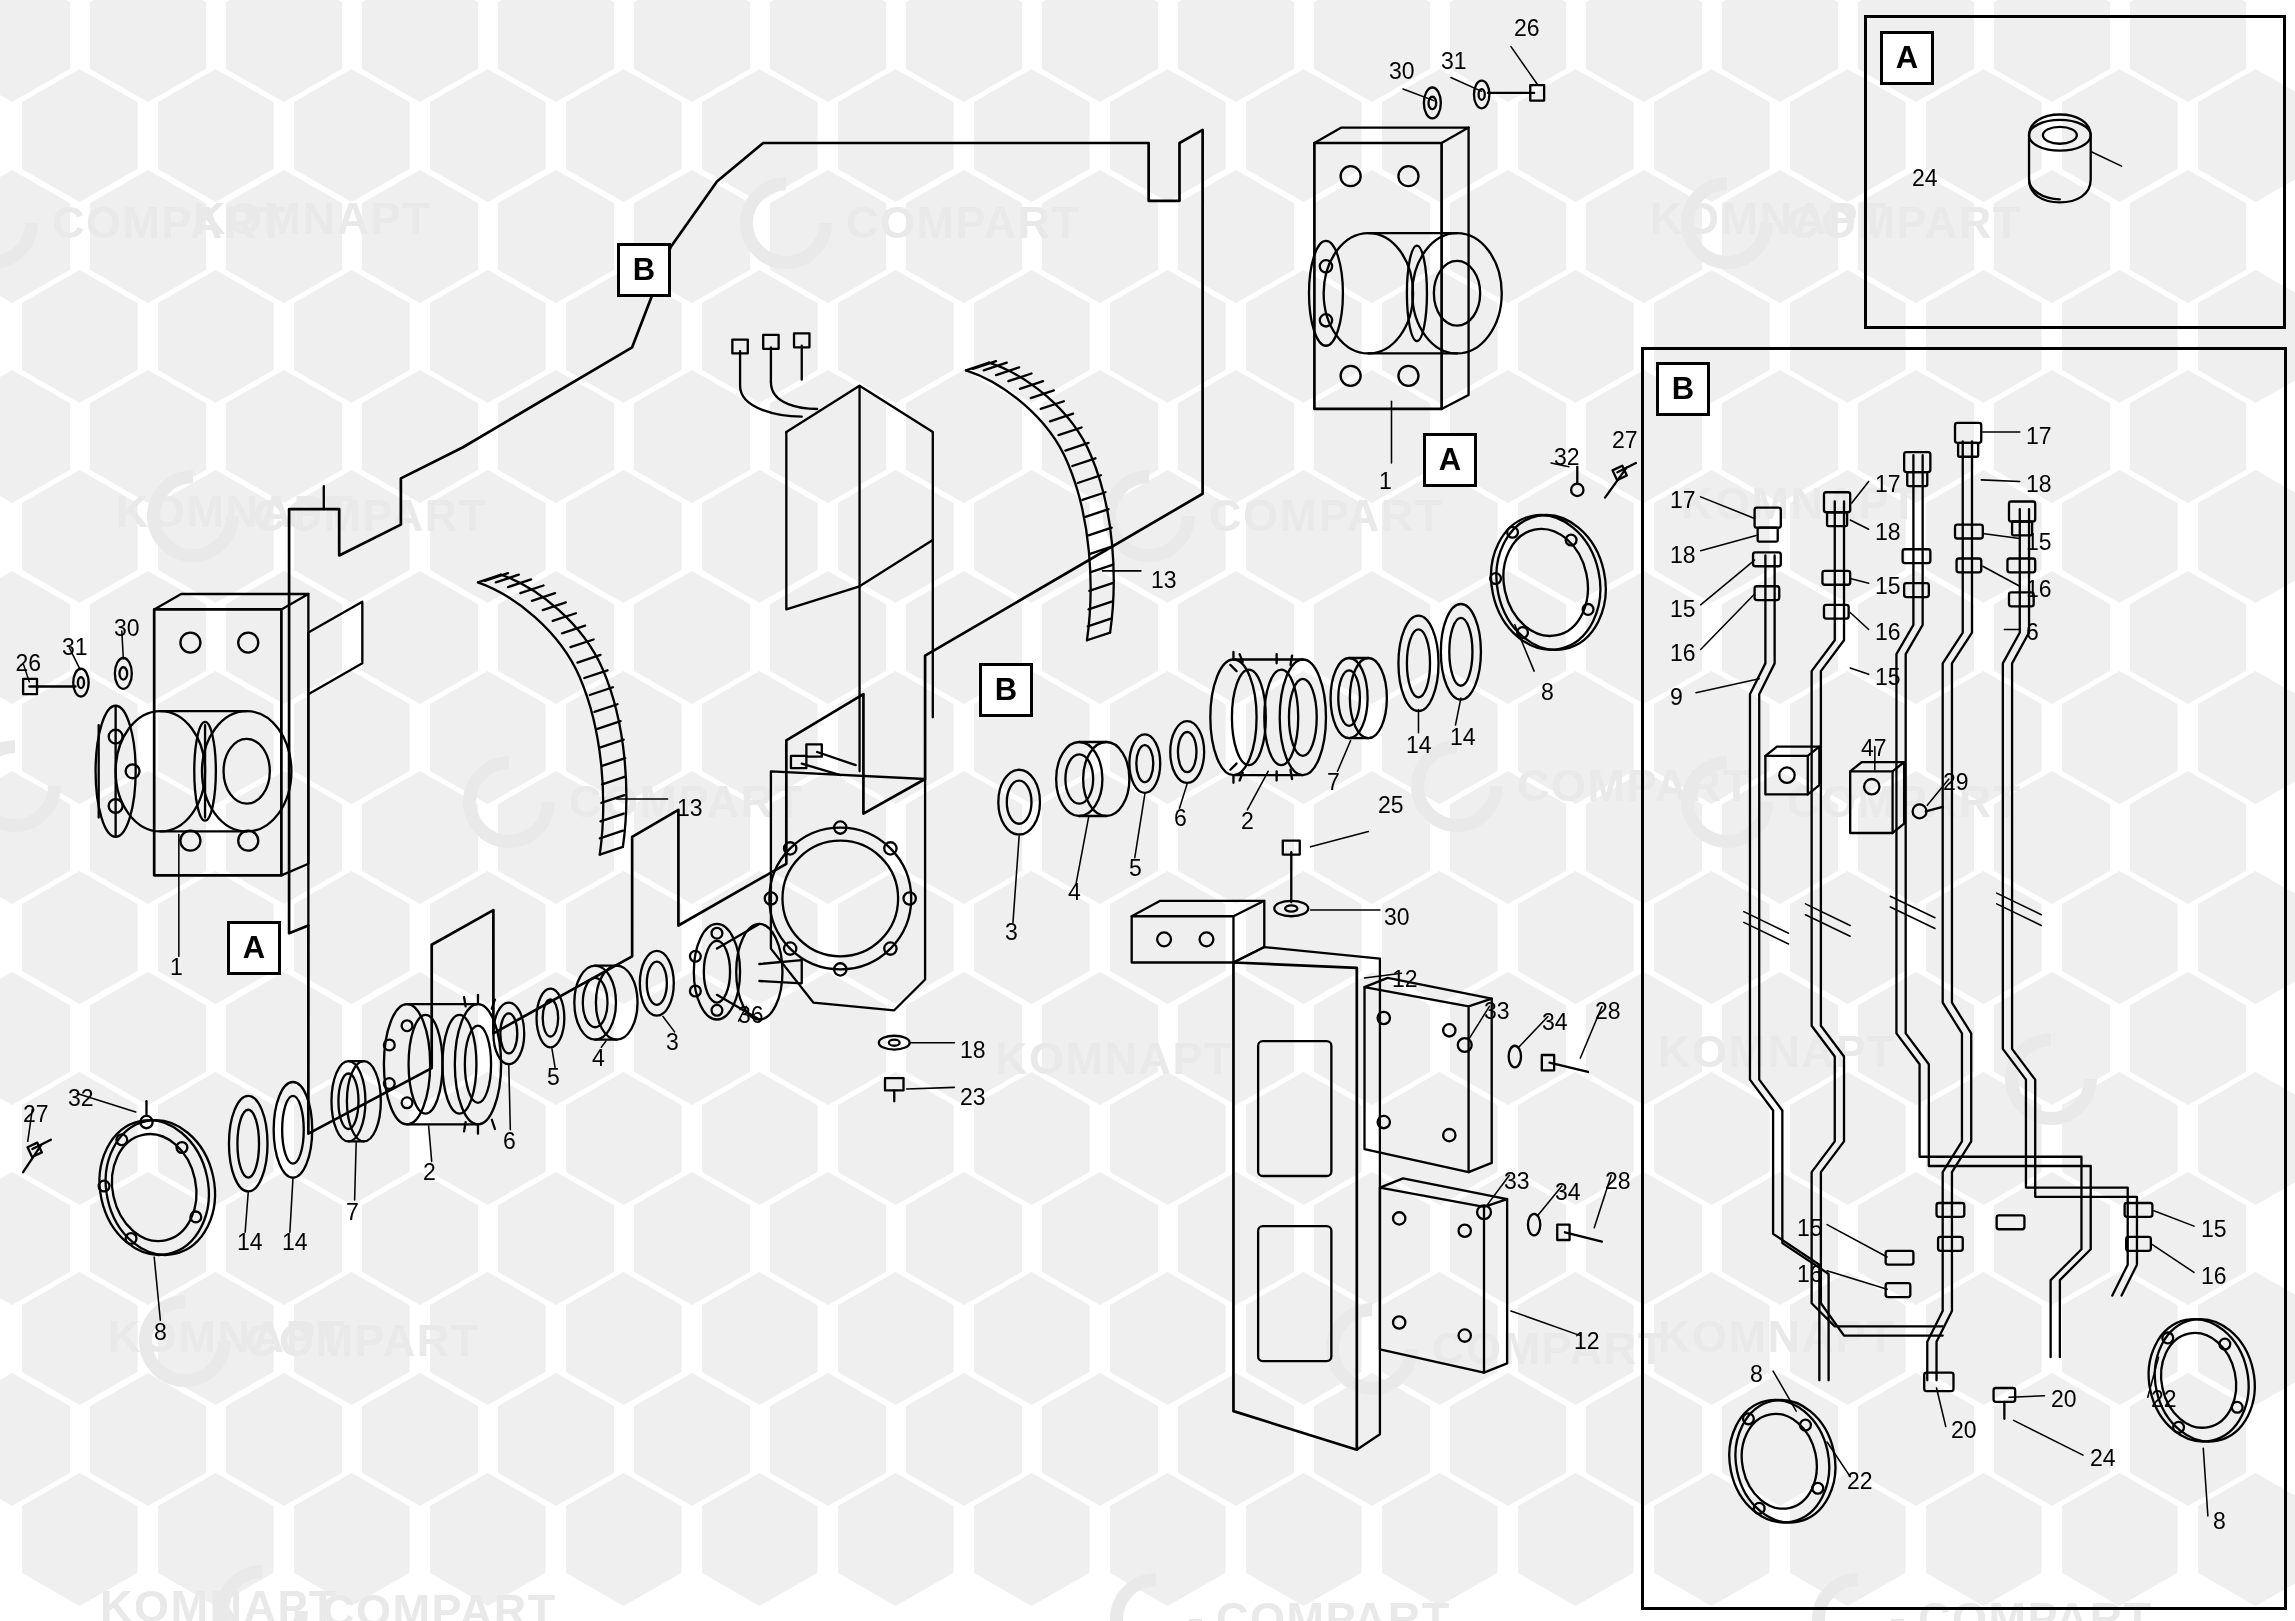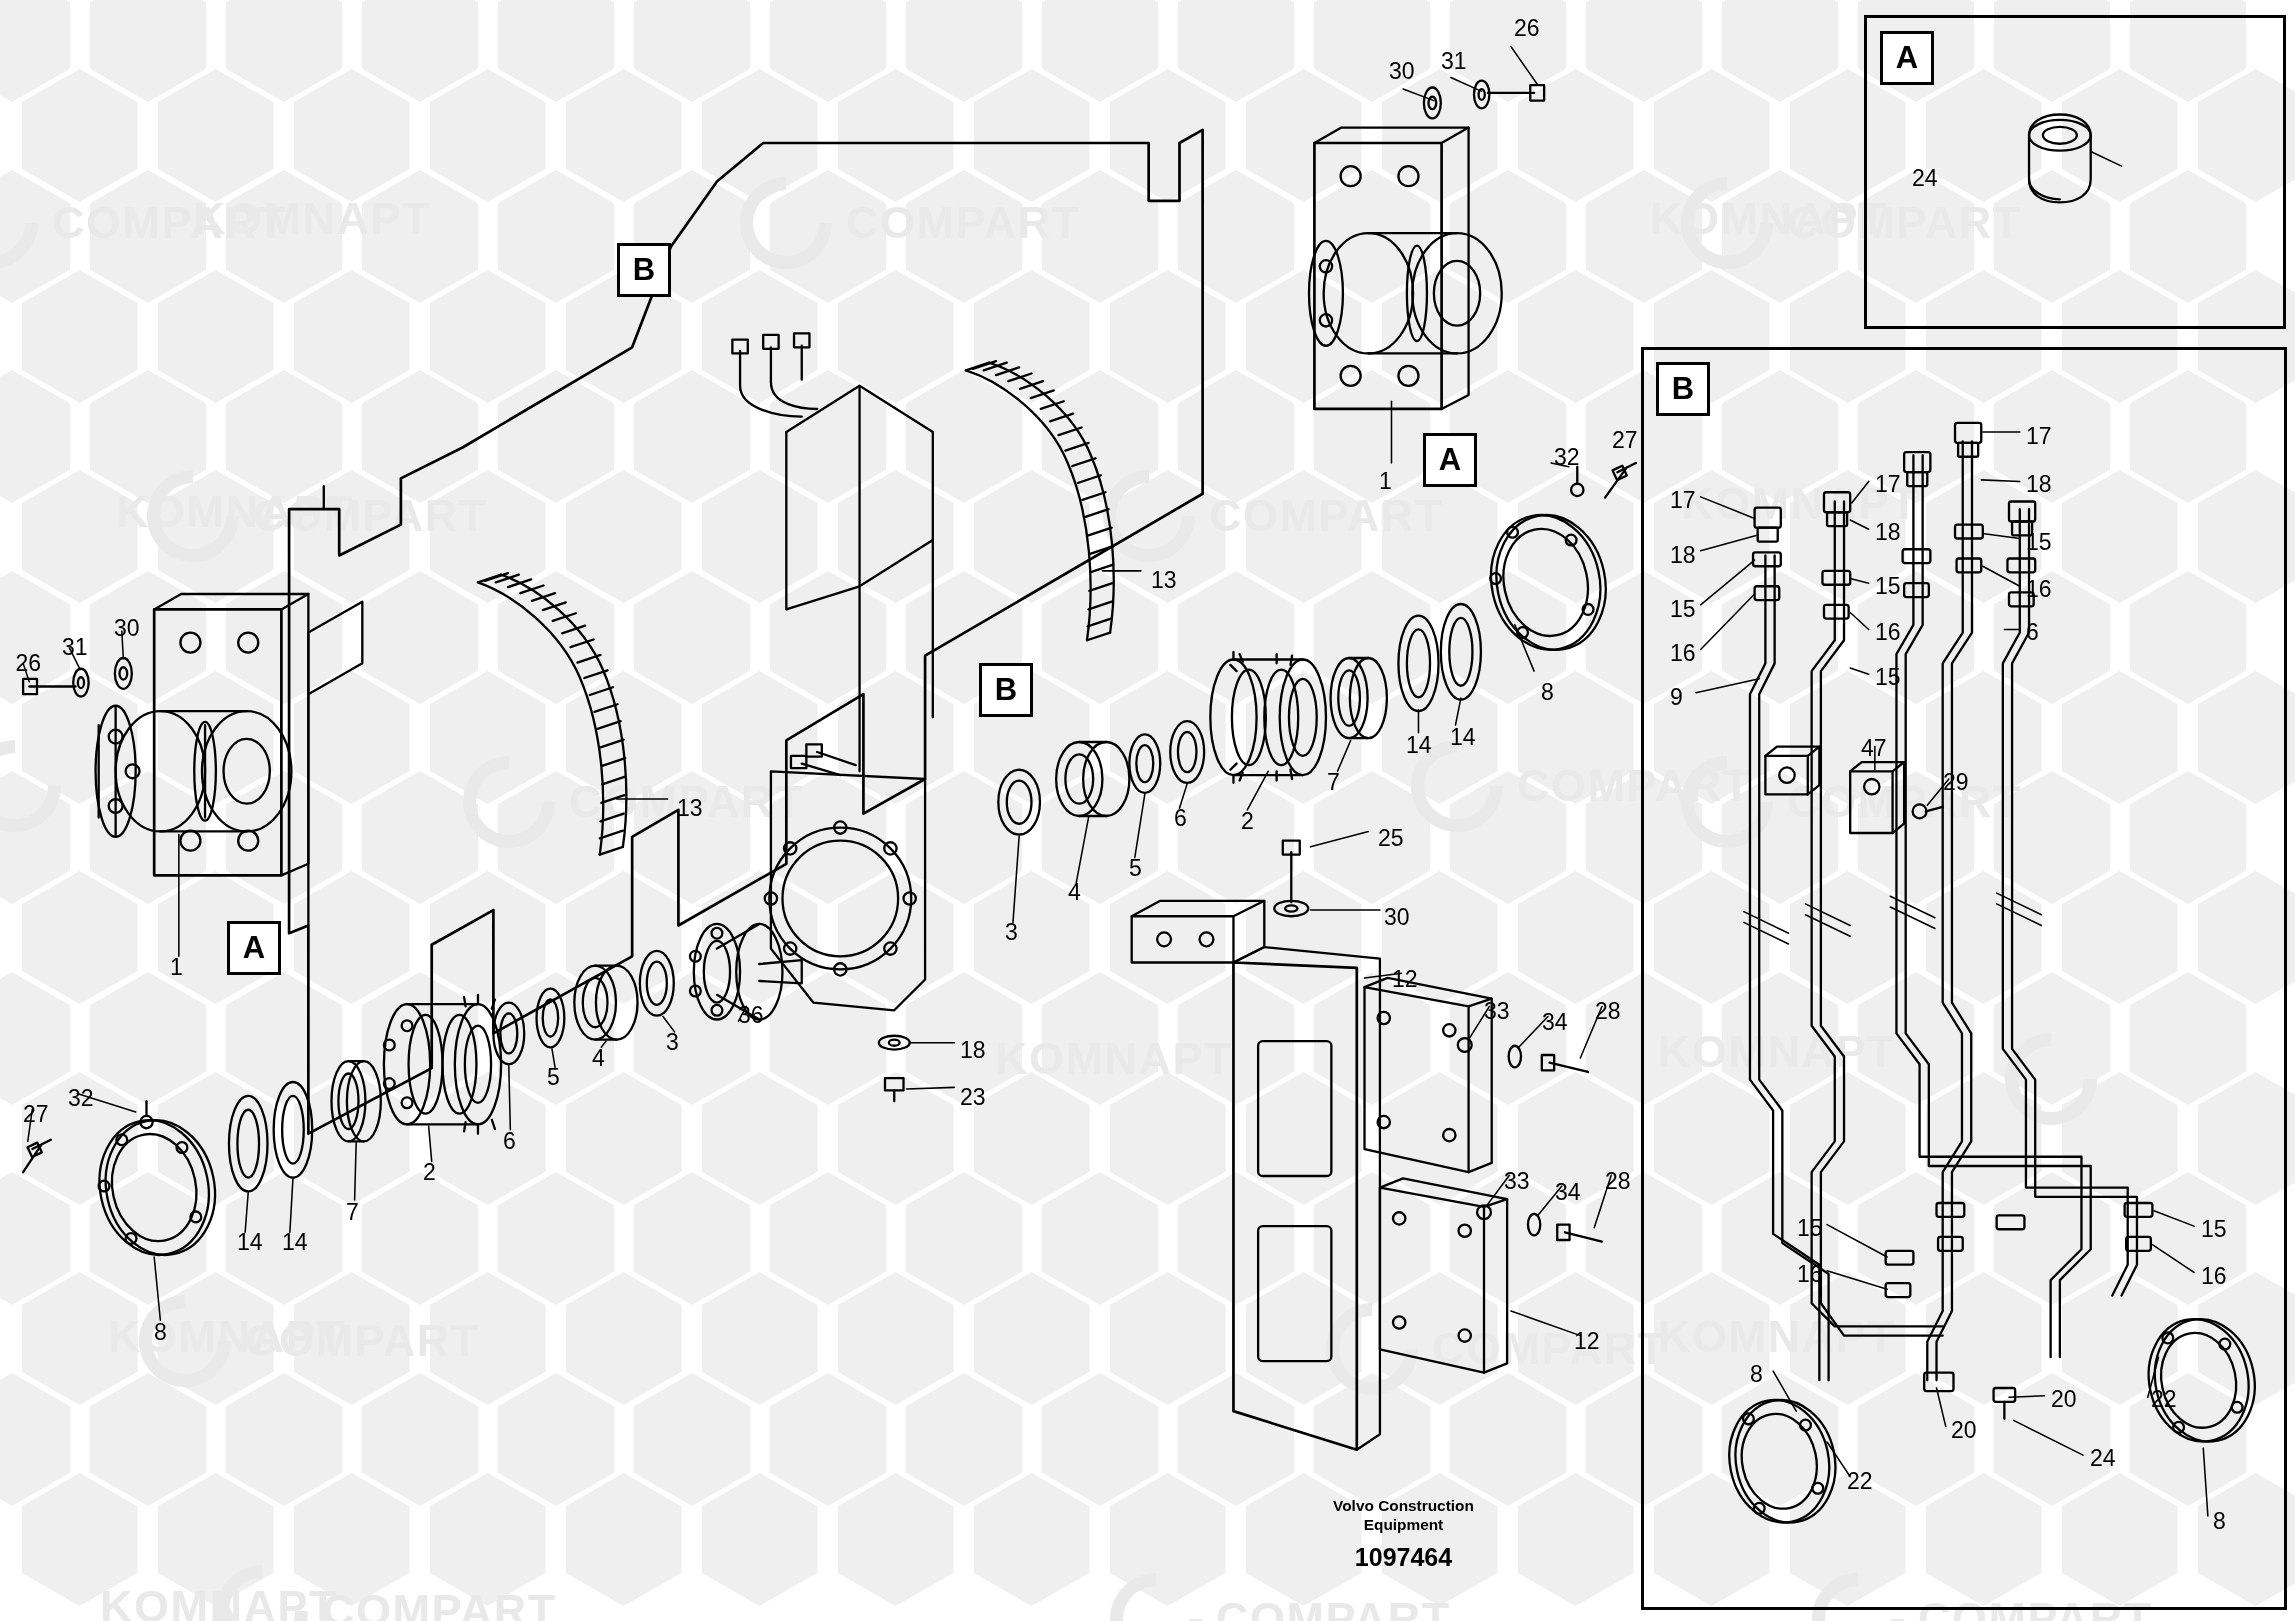--- a/index.html
+++ b/index.html
@@ -1056,21 +1056,21 @@
       <div class="callout" style="left: 1612px; top: 429px;">27</div>
       <div class="callout" style="left: 1541px; top: 681px;">8</div>
       <div class="callout" style="left: 1406px; top: 734px;">14</div>
       <div class="callout" style="left: 1450px; top: 726px;">14</div>
       <div class="callout" style="left: 1327px; top: 771px;">7</div>
       <div class="callout" style="left: 1241px; top: 810px;">2</div>
       <div class="callout" style="left: 1174px; top: 807px;">6</div>
       <div class="callout" style="left: 1129px; top: 857px;">5</div>
       <div class="callout" style="left: 1068px; top: 881px;">4</div>
       <div class="callout" style="left: 1005px; top: 921px;">3</div>
-      <div class="callout" style="left: 1378px; top: 827px;">25</div>
+      <div class="callout" style="left: 1378px; top: 794px;">25</div>
       <div class="callout" style="left: 1384px; top: 906px;">30</div>
       <div class="callout" style="left: 960px; top: 1039px;">18</div>
       <div class="callout" style="left: 960px; top: 1086px;">23</div>
       <div class="callout" style="left: 738px; top: 1004px;">36</div>
       <div class="callout" style="left: 666px; top: 1031px;">3</div>
       <div class="callout" style="left: 592px; top: 1047px;">4</div>
       <div class="callout" style="left: 547px; top: 1066px;">5</div>
       <div class="callout" style="left: 503px; top: 1130px;">6</div>
       <div class="callout" style="left: 423px; top: 1161px;">2</div>
       <div class="callout" style="left: 346px; top: 1201px;">7</div>
@@ -1116,20 +1116,15 @@
       <div class="callout" style="left: 1750px; top: 1363px;">8</div>
       <div class="callout" style="left: 1951px; top: 1419px;">20</div>
       <div class="callout" style="left: 2051px; top: 1388px;">20</div>
       <div class="callout" style="left: 2090px; top: 1447px;">24</div>
       <div class="callout" style="left: 2151px; top: 1388px;">22</div>
       <div class="callout" style="left: 1847px; top: 1470px;">22</div>
       <div class="callout" style="left: 2213px; top: 1510px;">8</div>
       <div class="callout" style="left: 1912px; top: 167px;">24</div>
     </div>
 
-  <div id="footer" style="left:1280px; top:1496px; width:247px;">
-    <div class="f1">Volvo Construction</div>
-    <div class="f1">Equipment</div>
-    <div class="f2">1097464</div>
-  </div>
 
 </div>
 
 
 </body></html>

